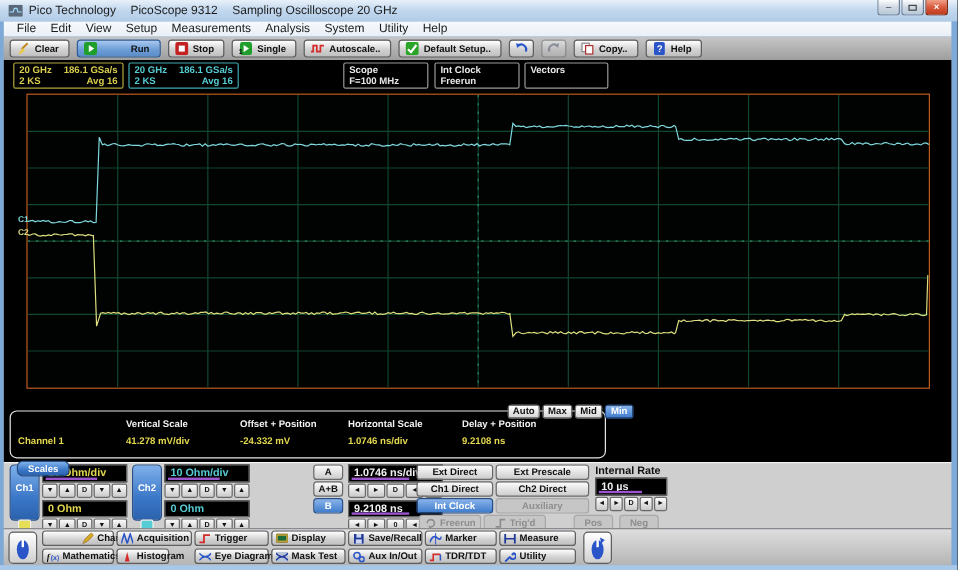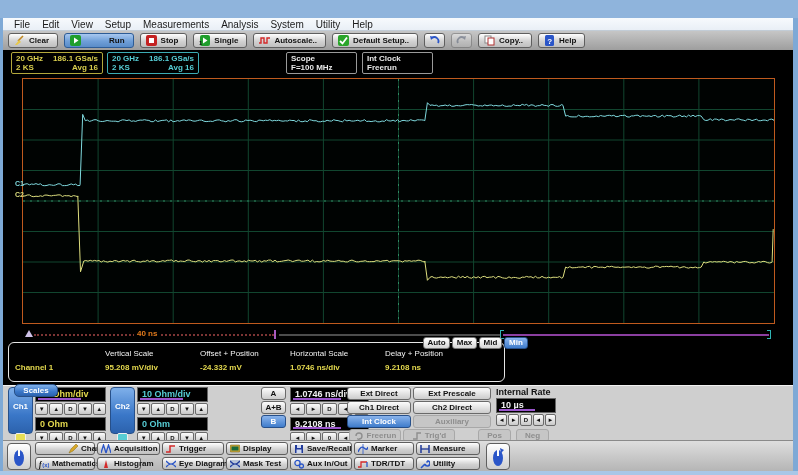--- a/index.html
+++ b/index.html
@@ -70,21 +70,21 @@
   
   .scalespanel { position:absolute; left:5px; top:292px; width:497px; height:40px;
     border:1px solid #e6e6e6; border-radius:6px; background:#000; }
   .scales-tab { position:absolute; left:11px; top:286px; width:44px; height:13px; border:1px solid #274f86;
     border-radius:5px; background:linear-gradient(#7fb0ea,#3a77c8 60%,#2c62ad); color:#fff;
     font-size:8px; font-weight:bold; text-align:center; line-height:11px; z-index:2;margin-top:48px; }
   .viewbtn { position:absolute; top:287px; height:12px; border:1px solid #777; border-radius:3px;
     background:linear-gradient(#ffffff,#d5d5d5); font-size:8px; font-weight:bold; color:#111;
     text-align:center; line-height:10px; z-index:2; }
   .viewbtn.sel { background:linear-gradient(#8ab4ec,#3f7ccb); color:#fff; border-color:#27508a; }
-  .sp-h { position:absolute; top:299px; font-size:8px; font-weight:normal; color:#f2f2f2; z-index:2; }
+  .sp-h { position:absolute; top:299px; font-size:8px; font-weight:bold; color:#f2f2f2; z-index:2; }
   .sp-v { position:absolute; top:313px; font-size:8px; font-weight:bold; color:#e3d84e; z-index:2; }
 
   
   .controlarea { position:absolute; left:3px; top:385px; width:790px; height:55px; background:#cfcfcf;
     border-top:1px solid #f2f2f2; }
   .chtab { position:absolute; width:25px; border:1px solid #27508a; border-radius:4px;
     background:linear-gradient(#7fb0ea,#3a77c8 60%,#2c62ad); color:#fff; font-size:8px; font-weight:bold;
     text-align:center; padding-top:14px; }
   .swatch { width:11px; height:10px; margin:22px auto 0; border:1px solid #f0f0f0; border-radius:2px; }
   .disp { position:absolute; background:#000; border:1px solid #666; font-size:9px; font-weight:bold;
@@ -115,20 +115,36 @@
 
   .bottomedge { position:absolute; left:0; top:471px; width:798px; height:4px; background:#a9c7e7; }
   .leftedge { position:absolute; left:0; top:18px; width:3px; height:453px; background:#7ea9d6; }
   .rightedge { position:absolute; right:0; top:18px; width:5px; height:453px; background:#7ea9d6; }
 </style>
 </head>
 <body>
 
 <div id="app">
 
+  <div class="titlebar">
+    <svg class="app-icon" viewBox="0 0 12 10">
+        <rect x="0" y="0" width="12" height="10" rx="1" fill="#5a6a7a"></rect>
+        <polyline points="1,6 4,6 5,3 7,3 8,6 11,6" fill="none" stroke="#9fe0ff" stroke-width="1"></polyline>
+      </svg>
+    <span class="title-seg">Pico Technology</span>
+    <span class="title-seg">PicoScope 9312</span>
+    <span class="title-seg">Sampling Oscilloscope 20 GHz</span>
+    <div class="winbtns">
+      <div class="wbtn">–</div>
+      <div class="wbtn">
+          <span class="maxglyph"></span>
+        </div>
+      <div class="wbtn close">×</div>
+    </div>
+  </div>
 
   <div class="menubar">
     <span class="mi">File</span>
     <span class="mi">Edit</span>
     <span class="mi">View</span>
     <span class="mi">Setup</span>
     <span class="mi">Measurements</span>
     <span class="mi">Analysis</span>
     <span class="mi">System</span>
     <span class="mi">Utility</span>
@@ -235,20 +251,28 @@
       <div class="r">
           <span>F=100 MHz</span>
         </div>
     </div>
     <div class="ibox w" style="left:359px; width:71px;">
       <div class="r">
           <span>Int Clock</span>
         </div>
       <div class="r">
           <span>Freerun</span>
+        </div>
+    </div>
+    <div class="ibox w" style="left:434px; width:70px;">
+      <div class="r">
+          <span>Vectors</span>
+        </div>
+      <div class="r">
+          <span>&nbsp;</span>
         </div>
     </div>
 
     <div class="plotwrap">
       <span class="chlabel c1">C1</span>
       <span class="chlabel c2">C2</span>
       <svg id="plot-svg" width="751" height="244" viewBox="0 0 751 244" style="display:block">
           <line x1="75.1" y1="0" x2="75.1" y2="244" stroke="#11462f" stroke-width="1"></line>
           <line x1="150.2" y1="0" x2="150.2" y2="244" stroke="#11462f" stroke-width="1"></line>
           <line x1="225.3" y1="0" x2="225.3" y2="244" stroke="#11462f" stroke-width="1"></line>
@@ -265,43 +289,33 @@
           <line x1="0" y1="152.5" x2="751" y2="152.5" stroke="#11462f" stroke-width="1"></line>
           <line x1="0" y1="183" x2="751" y2="183" stroke="#11462f" stroke-width="1"></line>
           <line x1="0" y1="213.5" x2="751" y2="213.5" stroke="#11462f" stroke-width="1"></line>
           <line x1="0" y1="122" x2="751" y2="122" stroke="#2f8a63" stroke-width="1" stroke-dasharray="2,5"></line>
           <line x1="375.5" y1="0" x2="375.5" y2="244" stroke="#2f8a63" stroke-width="1" stroke-dasharray="2,5"></line>
           <path d="M0.0,105.7 L2.0,105.1 L4.2,104.7 L6.4,105.8 L8.6,105.0 L10.8,105.4 L13.0,104.6 L15.2,105.5 L17.4,104.8 L19.6,106.5 L21.8,106.7 L24.0,106.4 L26.2,105.7 L28.4,106.0 L30.6,106.4 L32.8,105.9 L35.0,104.8 L37.2,104.9 L39.4,106.6 L41.6,106.6 L43.8,106.5 L46.0,105.8 L48.2,104.9 L50.4,105.8 L52.6,105.1 L54.8,106.6 L57.0,106.4 L57.1,105.7 L59.7,35.4 L62.3,41.7 L64.3,41.0 L66.5,42.4 L68.7,41.7 L70.9,40.8 L73.1,40.7 L75.3,41.8 L77.5,42.4 L79.7,42.5 L81.9,42.1 L84.1,41.5 L86.3,41.9 L88.5,42.2 L90.7,42.2 L92.9,42.2 L95.1,42.8 L97.3,41.6 L99.5,40.8 L101.7,41.0 L103.9,41.6 L106.1,40.9 L108.3,42.3 L110.5,41.9 L112.7,42.4 L114.9,41.5 L117.1,41.1 L119.3,41.2 L121.5,40.7 L123.7,41.2 L125.9,41.4 L128.1,42.6 L130.3,42.7 L132.5,41.0 L134.7,42.5 L136.9,41.9 L139.1,41.4 L141.3,41.3 L143.5,40.9 L145.7,42.8 L147.9,40.9 L150.1,42.7 L152.3,42.4 L154.5,41.6 L156.7,42.2 L158.9,41.3 L161.1,40.9 L163.3,41.7 L165.5,40.9 L167.7,41.2 L169.9,42.0 L172.1,42.2 L174.3,41.7 L176.5,41.1 L178.7,41.1 L180.9,42.2 L183.1,42.6 L185.3,42.4 L187.5,42.2 L189.7,42.5 L191.9,41.5 L194.1,41.0 L196.3,40.9 L198.5,41.8 L200.7,42.1 L202.9,42.8 L205.1,41.6 L207.3,42.3 L209.5,41.6 L211.7,40.7 L213.9,40.8 L216.1,42.4 L218.3,42.8 L220.5,42.4 L222.7,41.0 L224.9,41.5 L227.1,41.2 L229.3,41.7 L231.5,42.5 L233.7,42.6 L235.9,41.1 L238.1,41.3 L240.3,41.8 L242.5,41.2 L244.7,41.5 L246.9,40.7 L249.1,42.0 L251.3,41.4 L253.5,41.7 L255.7,41.2 L257.9,41.9 L260.1,42.2 L262.3,41.8 L264.5,42.0 L266.7,41.1 L268.9,41.5 L271.1,41.5 L273.3,42.7 L275.5,41.1 L277.7,42.6 L279.9,42.7 L282.1,41.9 L284.3,42.7 L286.5,40.7 L288.7,41.2 L290.9,41.8 L293.1,41.7 L295.3,42.7 L297.5,42.8 L299.7,42.2 L301.9,42.4 L304.1,41.3 L306.3,41.9 L308.5,42.1 L310.7,40.7 L312.9,41.4 L315.1,41.6 L317.3,42.3 L319.5,42.8 L321.7,40.7 L323.9,41.9 L326.1,41.3 L328.3,42.0 L330.5,42.1 L332.7,41.7 L334.9,41.2 L337.1,42.2 L339.3,41.7 L341.5,40.7 L343.7,42.5 L345.9,42.2 L348.1,42.6 L350.3,42.2 L352.5,41.8 L354.7,42.8 L356.9,42.8 L359.1,42.0 L361.3,42.4 L363.5,40.7 L365.7,41.8 L367.9,42.0 L370.1,41.2 L372.3,42.3 L374.5,40.7 L376.7,42.7 L378.9,41.6 L381.1,41.4 L383.3,41.9 L385.5,41.9 L387.7,40.7 L389.9,41.5 L392.1,41.9 L394.3,40.8 L396.5,40.9 L398.7,40.9 L400.9,41.2 L401.8,41.7 L404.4,23.7 L407.0,26.4 L409.0,25.9 L411.2,26.5 L413.4,26.2 L415.6,27.4 L417.8,26.7 L420.0,26.6 L422.2,26.0 L424.4,26.8 L426.6,25.9 L428.8,27.3 L431.0,27.2 L433.2,26.5 L435.4,26.7 L437.6,26.9 L439.8,26.5 L442.0,25.9 L444.2,25.6 L446.4,25.8 L448.6,25.5 L450.8,26.0 L453.0,26.2 L455.2,27.0 L457.4,26.7 L459.6,27.1 L461.8,25.9 L464.0,26.8 L466.2,26.2 L468.4,26.0 L470.6,26.9 L472.8,26.4 L475.0,26.9 L477.2,26.8 L479.4,25.9 L481.6,27.0 L483.8,27.4 L486.0,27.0 L488.2,27.2 L490.4,25.6 L492.6,26.5 L494.8,26.4 L497.0,26.8 L499.2,25.3 L501.4,26.2 L503.6,25.4 L505.8,27.1 L508.0,25.8 L510.2,26.1 L512.4,27.4 L514.6,26.7 L516.8,26.6 L519.0,25.5 L521.2,26.4 L523.4,26.5 L525.6,27.3 L527.8,25.6 L530.0,25.6 L532.2,27.0 L534.4,27.4 L536.6,26.9 L538.8,25.5 L540.0,26.4 L542.6,37.1 L544.6,36.5 L546.8,37.7 L549.0,37.9 L551.2,37.9 L553.4,37.9 L555.6,36.2 L557.8,37.5 L560.0,38.0 L562.2,37.4 L564.4,37.3 L566.6,37.9 L568.8,37.7 L571.0,37.7 L573.2,37.0 L575.4,37.7 L577.6,36.5 L579.8,37.1 L582.0,37.3 L584.2,36.5 L586.4,36.3 L588.6,36.9 L590.8,36.3 L593.0,37.7 L595.2,37.5 L597.4,36.5 L599.6,36.5 L601.8,36.2 L604.0,37.8 L606.2,38.1 L608.4,36.9 L610.6,36.9 L612.8,36.3 L615.0,36.2 L617.2,37.8 L619.4,36.6 L621.6,37.0 L623.8,37.3 L626.0,36.8 L628.2,37.6 L630.4,36.6 L632.6,36.5 L634.8,38.1 L637.0,37.7 L639.2,36.1 L641.4,37.9 L643.6,36.4 L645.8,36.7 L648.0,36.7 L650.2,38.0 L652.4,37.8 L654.6,37.0 L656.8,36.1 L659.0,37.7 L661.2,36.9 L663.4,38.0 L665.6,36.1 L667.8,37.5 L670.0,36.2 L672.2,37.6 L674.4,36.6 L676.6,36.6 L678.2,37.1 L680.8,40.7 L682.8,41.5 L685.0,41.2 L687.2,39.8 L689.4,41.5 L691.6,40.0 L693.8,40.2 L696.0,41.3 L698.2,40.0 L700.4,40.5 L702.6,41.8 L704.8,41.3 L707.0,40.6 L709.2,40.8 L711.4,41.2 L713.6,40.1 L715.8,39.8 L718.0,40.8 L720.2,41.1 L722.4,41.8 L724.6,40.2 L726.8,40.5 L729.0,41.6 L731.2,40.9 L733.4,40.2 L735.6,41.7 L737.8,41.7 L740.0,41.1 L742.2,41.1 L744.4,41.8 L746.6,40.4 L748.8,40.1 L751.0,41.3 L751.0,40.7" fill="none" stroke="#7fd9de" stroke-width="1"></path>
           <path d="M0.0,116.9 L2.0,117.0 L4.2,116.0 L6.4,115.9 L8.6,117.3 L10.8,117.7 L13.0,117.2 L15.2,117.5 L17.4,116.8 L19.6,117.4 L21.8,116.1 L24.0,116.1 L26.2,116.6 L28.4,116.9 L30.6,116.4 L32.8,116.3 L35.0,115.9 L37.2,115.9 L39.4,117.5 L41.6,116.6 L43.8,116.8 L46.0,116.7 L48.2,117.6 L50.4,116.6 L52.6,117.0 L54.8,117.7 L54.8,116.9 L57.5,192.8 L60.8,182.0 L62.8,181.5 L65.0,182.2 L67.2,181.3 L69.4,182.1 L71.6,181.4 L73.8,182.0 L76.0,181.5 L78.2,183.1 L80.4,181.8 L82.6,182.6 L84.8,183.1 L87.0,182.2 L89.2,182.7 L91.4,181.5 L93.6,181.8 L95.8,182.9 L98.0,182.2 L100.2,181.4 L102.4,182.1 L104.6,181.6 L106.8,183.1 L109.0,181.7 L111.2,181.2 L113.4,182.5 L115.6,182.7 L117.8,183.1 L120.0,182.1 L122.2,182.4 L124.4,181.3 L126.6,182.7 L128.8,181.8 L131.0,181.7 L133.2,182.9 L135.4,182.8 L137.6,182.4 L139.8,181.6 L142.0,182.3 L144.2,181.3 L146.4,181.3 L148.6,181.0 L150.8,182.5 L153.0,181.4 L155.2,182.7 L157.4,182.0 L159.6,182.3 L161.8,182.5 L164.0,181.2 L166.2,181.0 L168.4,182.1 L170.6,182.5 L172.8,182.8 L175.0,181.7 L177.2,181.8 L179.4,183.1 L181.6,181.6 L183.8,182.7 L186.0,181.4 L188.2,183.0 L190.4,181.6 L192.6,181.6 L194.8,181.6 L197.0,182.8 L199.2,182.7 L201.4,181.6 L203.6,182.4 L205.8,181.7 L208.0,181.1 L210.2,181.0 L212.4,182.9 L214.6,182.1 L216.8,181.9 L219.0,182.9 L221.2,181.8 L223.4,182.8 L225.6,181.2 L227.8,181.9 L230.0,182.0 L232.2,181.3 L234.4,182.9 L236.6,181.6 L238.8,183.1 L241.0,181.7 L243.2,182.2 L245.4,181.1 L247.6,181.1 L249.8,182.7 L252.0,181.2 L254.2,182.9 L256.4,182.5 L258.6,182.3 L260.8,181.8 L263.0,181.5 L265.2,181.0 L267.4,181.6 L269.6,182.6 L271.8,181.9 L274.0,181.3 L276.2,181.1 L278.4,182.2 L280.6,182.2 L282.8,181.7 L285.0,181.1 L287.2,182.8 L289.4,181.1 L291.6,183.1 L293.8,182.5 L296.0,182.9 L298.2,182.6 L300.4,181.5 L302.6,182.2 L304.8,181.2 L307.0,182.1 L309.2,182.3 L311.4,182.4 L313.6,181.9 L315.8,181.4 L318.0,182.3 L320.2,182.2 L322.4,182.9 L324.6,182.9 L326.8,181.6 L329.0,181.1 L331.2,182.0 L333.4,182.8 L335.6,182.9 L337.8,182.3 L340.0,182.2 L342.2,181.7 L344.4,182.6 L346.6,182.7 L348.8,182.6 L351.0,182.6 L353.2,181.7 L355.4,181.9 L357.6,182.5 L359.8,181.8 L362.0,181.7 L364.2,181.3 L366.4,182.8 L368.6,182.0 L370.8,181.7 L373.0,181.8 L375.2,181.7 L377.4,182.1 L379.6,183.0 L381.8,181.7 L384.0,182.1 L386.2,181.6 L388.4,182.3 L390.6,181.8 L392.8,182.0 L395.0,181.2 L397.2,181.4 L399.4,182.3 L401.6,183.1 L401.8,182.0 L404.4,201.3 L407.0,198.3 L409.0,197.5 L411.2,198.7 L413.4,199.1 L415.6,198.5 L417.8,198.0 L420.0,198.5 L422.2,198.0 L424.4,198.8 L426.6,198.3 L428.8,197.7 L431.0,198.4 L433.2,199.2 L435.4,197.2 L437.6,198.6 L439.8,197.4 L442.0,198.8 L444.2,197.4 L446.4,198.7 L448.6,199.2 L450.8,197.7 L453.0,199.0 L455.2,197.7 L457.4,199.1 L459.6,197.6 L461.8,197.4 L464.0,198.7 L466.2,198.2 L468.4,198.1 L470.6,197.5 L472.8,199.3 L475.0,197.4 L477.2,197.9 L479.4,198.8 L481.6,199.2 L483.8,199.3 L486.0,197.8 L488.2,199.1 L490.4,198.4 L492.6,198.5 L494.8,199.1 L497.0,199.3 L499.2,198.1 L501.4,198.3 L503.6,197.4 L505.8,198.1 L508.0,197.7 L510.2,199.0 L512.4,197.3 L514.6,198.9 L516.8,198.8 L519.0,197.4 L521.2,198.6 L523.4,199.0 L525.6,198.2 L527.8,198.9 L530.0,198.2 L532.2,198.3 L534.4,198.4 L536.6,197.6 L538.8,199.2 L540.0,198.3 L542.6,188.1 L544.6,188.9 L546.8,187.7 L549.0,188.9 L551.2,188.7 L553.4,188.6 L555.6,188.1 L557.8,188.1 L560.0,187.8 L562.2,188.7 L564.4,187.6 L566.6,187.4 L568.8,189.2 L571.0,187.4 L573.2,187.6 L575.4,188.4 L577.6,188.2 L579.8,188.2 L582.0,188.9 L584.2,187.3 L586.4,187.8 L588.6,187.3 L590.8,188.0 L593.0,188.3 L595.2,188.1 L597.4,188.6 L599.6,188.1 L601.8,188.2 L604.0,188.0 L606.2,187.9 L608.4,188.6 L610.6,187.8 L612.8,188.6 L615.0,188.0 L617.2,187.8 L619.4,188.3 L621.6,188.0 L623.8,189.0 L626.0,189.1 L628.2,188.4 L630.4,188.2 L632.6,187.1 L634.8,187.4 L637.0,188.6 L639.2,187.6 L641.4,187.7 L643.6,187.4 L645.8,187.7 L648.0,187.2 L650.2,187.9 L652.4,187.8 L654.6,187.4 L656.8,189.0 L659.0,188.1 L661.2,187.7 L663.4,188.6 L665.6,189.1 L667.8,188.3 L670.0,188.8 L672.2,188.0 L674.4,188.9 L676.6,188.6 L678.2,188.1 L680.8,183.0 L682.8,184.0 L685.0,183.3 L687.2,182.6 L689.4,183.1 L691.6,182.6 L693.8,183.0 L696.0,182.7 L698.2,183.0 L700.4,182.3 L702.6,182.7 L704.8,183.5 L707.0,182.6 L709.2,182.9 L711.4,184.0 L713.6,182.5 L715.8,183.3 L718.0,183.3 L720.2,182.6 L722.4,182.4 L724.6,183.1 L726.8,183.9 L729.0,183.5 L731.2,184.0 L733.4,183.4 L735.6,182.5 L737.8,183.2 L740.0,182.3 L742.2,182.6 L744.4,183.6 L746.6,184.0 L748.8,183.4 L749.1,183.0 L750.2,150.1" fill="none" stroke="#ddde7e" stroke-width="1"></path>
         </svg>
     </div>
 
-    <div class="tbar">
-      <div class="tb-marker"></div>
-      <div class="tb-dotted"></div>
-      <span class="tb-label">40 ns</span>
-      <div class="tb-tick"></div>
-      <div class="tb-gray"></div>
-      <div class="tb-purple"></div>
-      <div class="tb-brkt l"></div>
-      <div class="tb-brkt r"></div>
-    </div>
 
     <div class="scales-tab">Scales</div>
     <div class="viewbtn" style="left:420px; width:27px;">Auto</div>
     <div class="viewbtn" style="left:449px; width:25px;">Max</div>
     <div class="viewbtn" style="left:476px; width:23px;">Mid</div>
     <div class="viewbtn sel" style="left:501px; width:24px;">Min</div>
     <div class="scalespanel"></div>
     <span class="sp-h" style="left:102px;">Vertical Scale</span>
     <span class="sp-h" style="left:197px;">Offset + Position</span>
     <span class="sp-h" style="left:287px;">Horizontal Scale</span>
     <span class="sp-h" style="left:382px;">Delay + Position</span>
     <span class="sp-v" style="left:12px;">Channel 1</span>
-    <span class="sp-v" style="left:102px;">95.208 mV/div</span>
+    <span class="sp-v" style="left:102px;">41.278 mV/div</span>
     <span class="sp-v" style="left:197px;">-24.332 mV</span>
     <span class="sp-v" style="left:287px;">1.0746 ns/div</span>
     <span class="sp-v" style="left:382px;">9.2108 ns</span>
   </div>
 
   <div class="controlarea">
 
     <div class="chtab" style="left:5px; top:1px; height:47px;">
       <span>Ch1</span>
       <div class="swatch" style="background:#e6de56;"></div>

